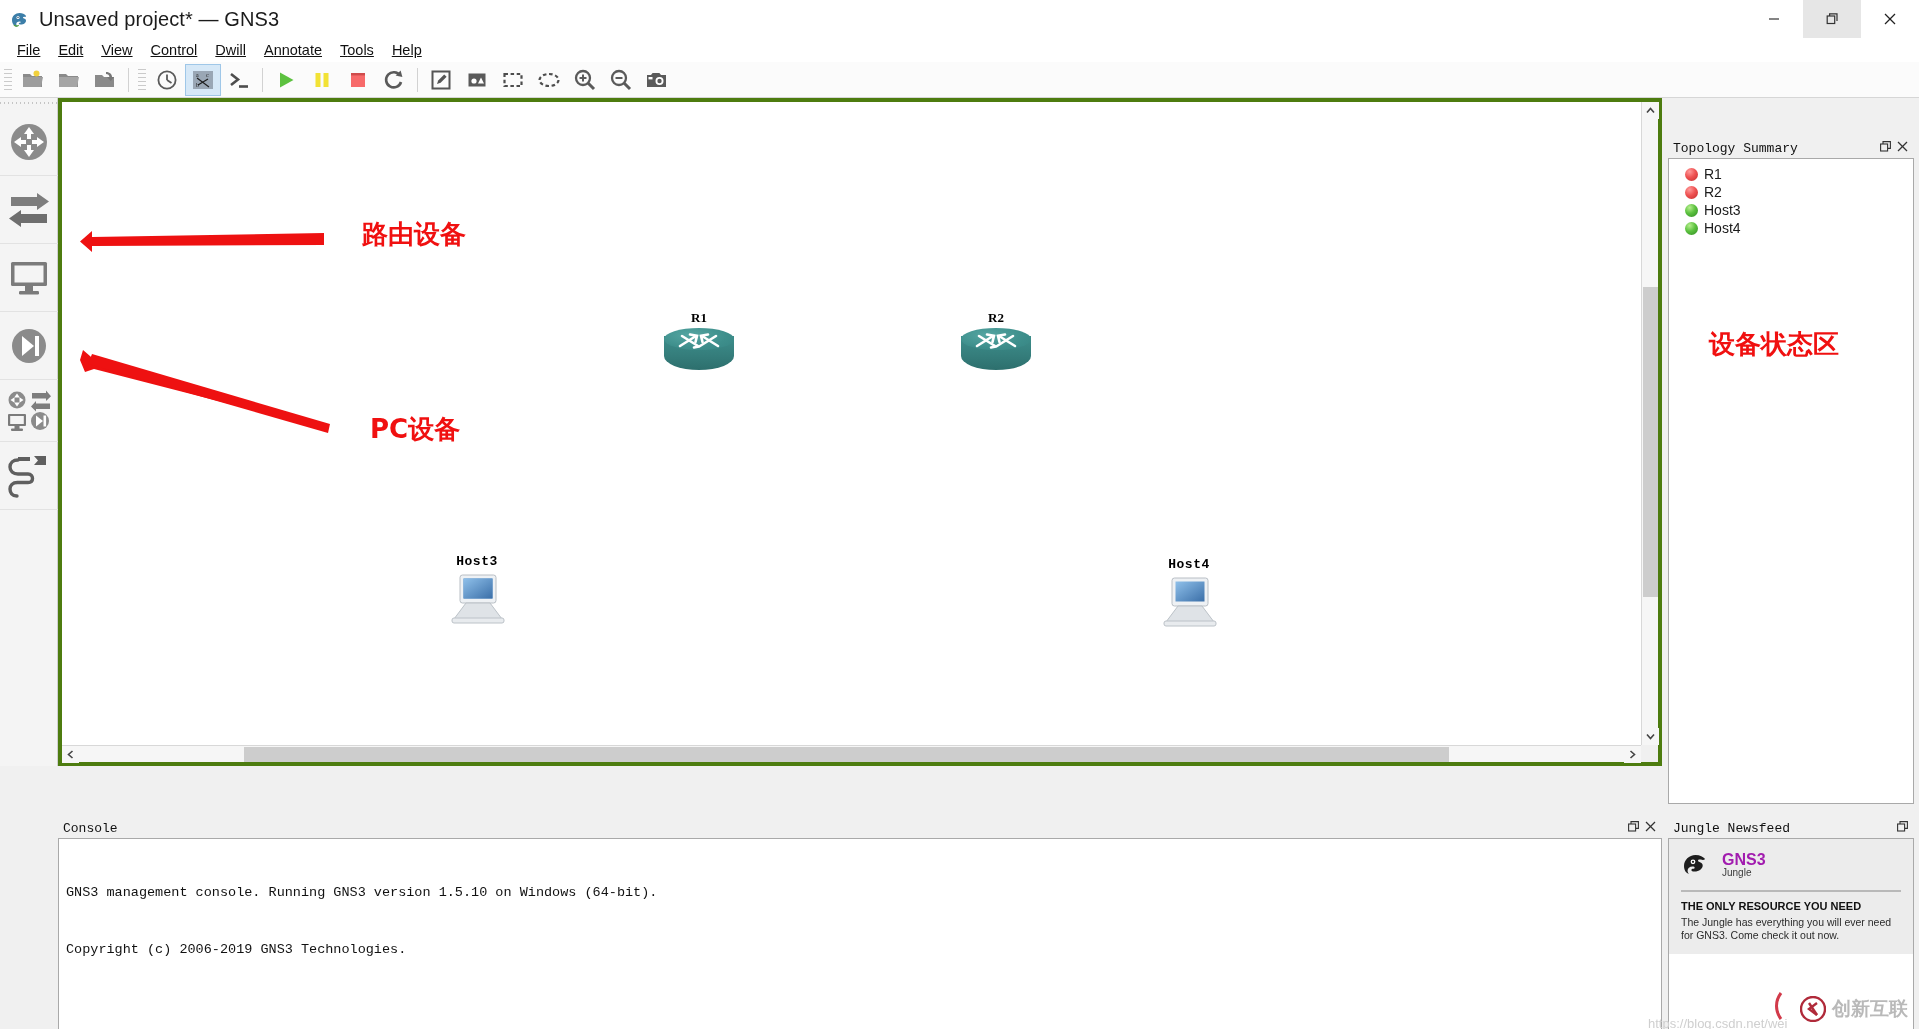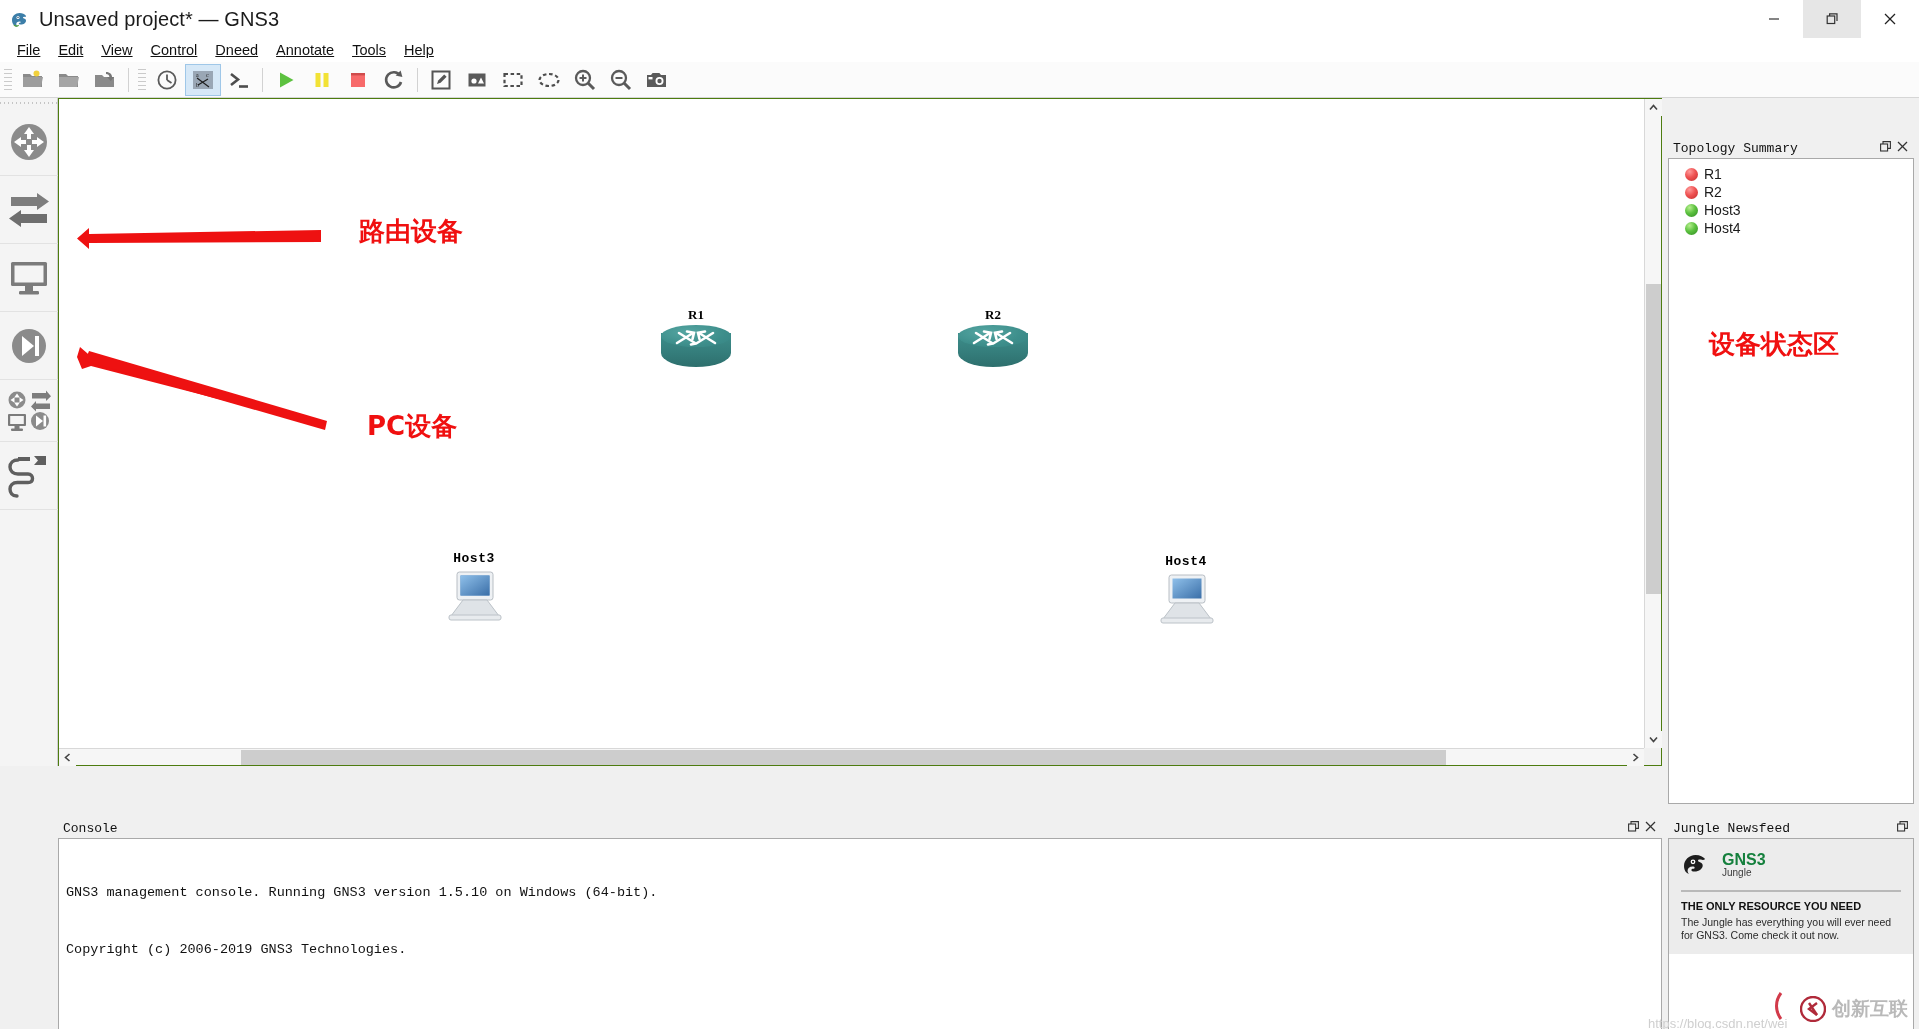--- a/index.html
+++ b/index.html
@@ -78,21 +78,21 @@
   }
   .dev-btn {
     width: 58px; height: 62px; display: flex; align-items: center; justify-content: center;
     border-bottom: 1px solid #e2e2e2;
   }
   .dev-btn.tall { height: 68px; }
 
   
   .canvas-wrap {
     position: absolute; left: 58px; top: 98px; width: 1604px; height: 668px;
-    background: #7f1d1d; border: 1px solid #4d7c0f;
+    background: #7f1d1d; border: 4px solid #4d7c0f;
   }
   .canvas {
     position: absolute; left: 0; top: 0; right: 17px; bottom: 17px;
     background: #ffffff; overflow: hidden;
   }
   .node { position: absolute; text-align: center; }
   .node-label {
     font-family: "Liberation Serif", serif; font-weight: bold; font-size: 13px;
     color: #000; margin-bottom: 2px; white-space: nowrap;
   }
@@ -165,21 +165,21 @@
   .console-body {
     background: #fff; border: 1px solid #a9a9a9; overflow: hidden;
     font-family: "Liberation Mono", monospace; font-size: 13.5px; color: #111;
     padding: 6px 7px; line-height: 19px; white-space: pre;
   }
 
   
   .jungle-body { background: #fff; border: 1px solid #a9a9a9; overflow: hidden; }
   .jungle-card { background: #ececec; padding: 10px 12px 12px 12px; }
   .jungle-brand { display: flex; align-items: center; gap: 7px; }
-  .jungle-brand-txt .n { font-size: 16px; font-weight: bold; color: #15803d; line-height: 15px; }
+  .jungle-brand-txt .n { font-size: 16px; font-weight: bold; color: #a21caf; line-height: 15px; }
   .jungle-brand-txt .s { font-size: 10px; color: #3a3a3a; line-height: 12px; }
   .jungle-rule { height: 2px; background: #b9b9b9; margin: 9px 0 7px 0; }
   .jungle-h { font-size: 11px; font-weight: bold; color: #111; line-height: 14px; }
   .jungle-p { font-size: 10.5px; color: #2b2b2b; line-height: 13px; margin-top: 3px; }
   .jungle-footer { background: #4a4a4a; padding: 11px 14px; }
   .jungle-btn {
     background: #d9d9d9; border: 1px solid #bdbdbd; height: 30px;
     display: flex; align-items: center; justify-content: center;
     font-size: 13px; font-weight: bold; color: #161616;
   }
@@ -225,21 +225,21 @@
         </svg>
       </div>
     </div>
   </div>
 
   <div class="menubar">
     <div class="menuitem"><span class="u">F</span><span>ile</span></div>
     <div class="menuitem"><span class="u">E</span><span>dit</span></div>
     <div class="menuitem"><span class="u">V</span><span>iew</span></div>
     <div class="menuitem"><span>C</span><span>ontrol</span></div>
-    <div class="menuitem"><span>D</span><span>need</span></div>
+    <div class="menuitem"><span>D</span><span>will</span></div>
     <div class="menuitem"><span>A</span><span>nnotate</span></div>
     <div class="menuitem"><span class="u">T</span><span>ools</span></div>
     <div class="menuitem"><span class="u">H</span><span>elp</span></div>
   </div>
 
   <div class="toolbar">
     <div class="tb-grip"></div>
 
     <div class="tb-btn">
       <svg width="24" height="22" viewBox="0 0 24 22">

